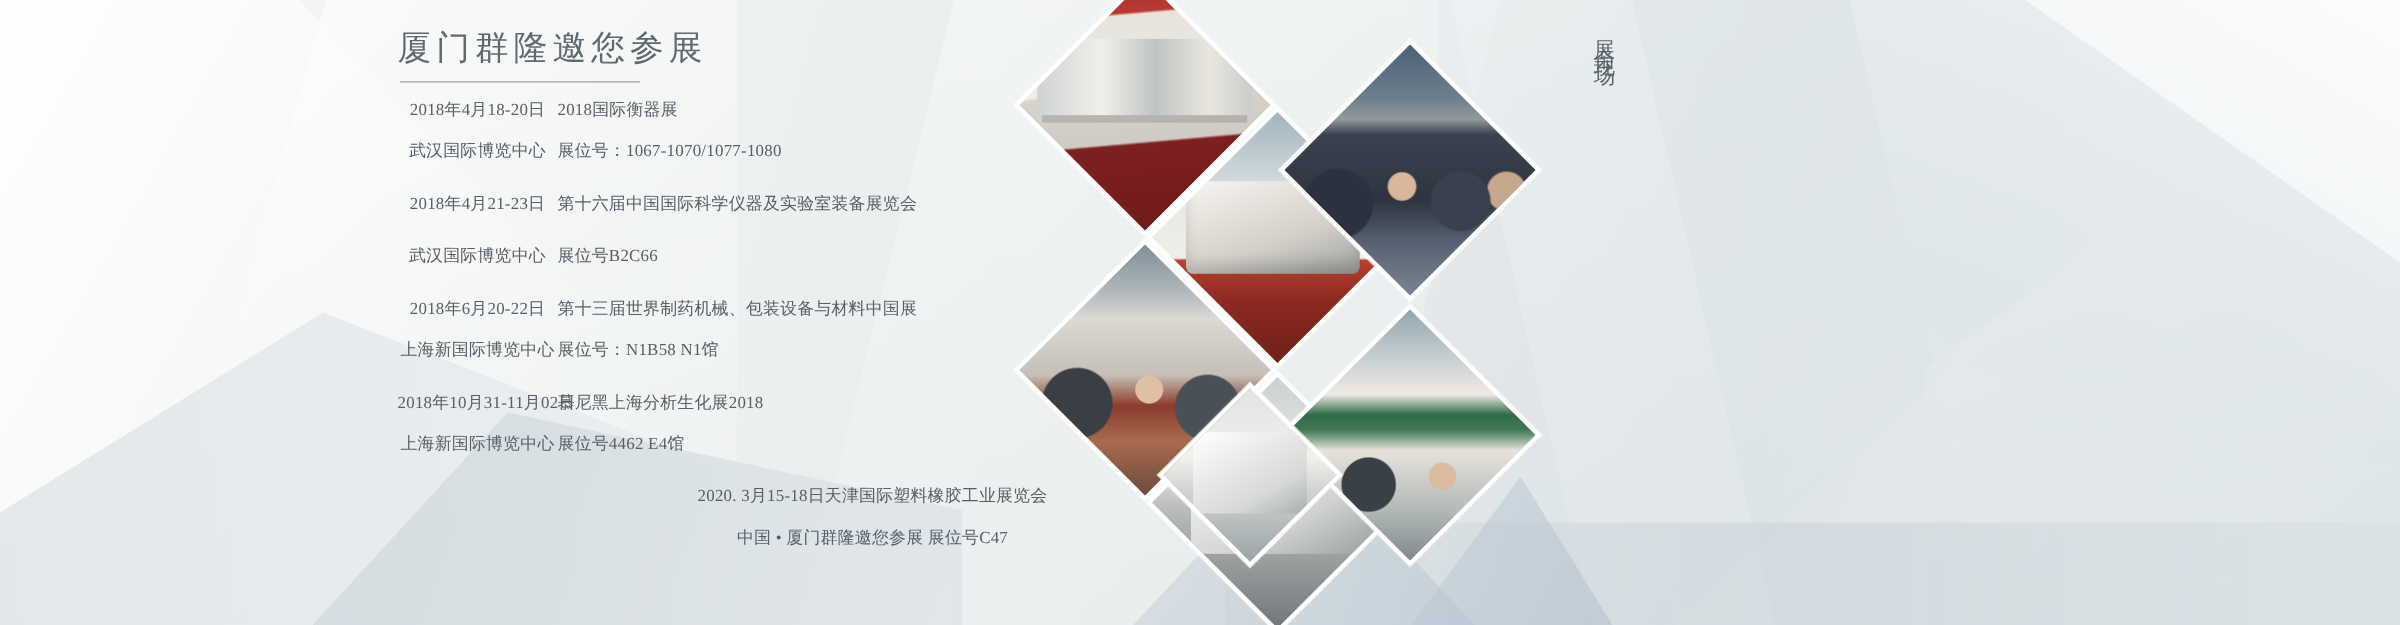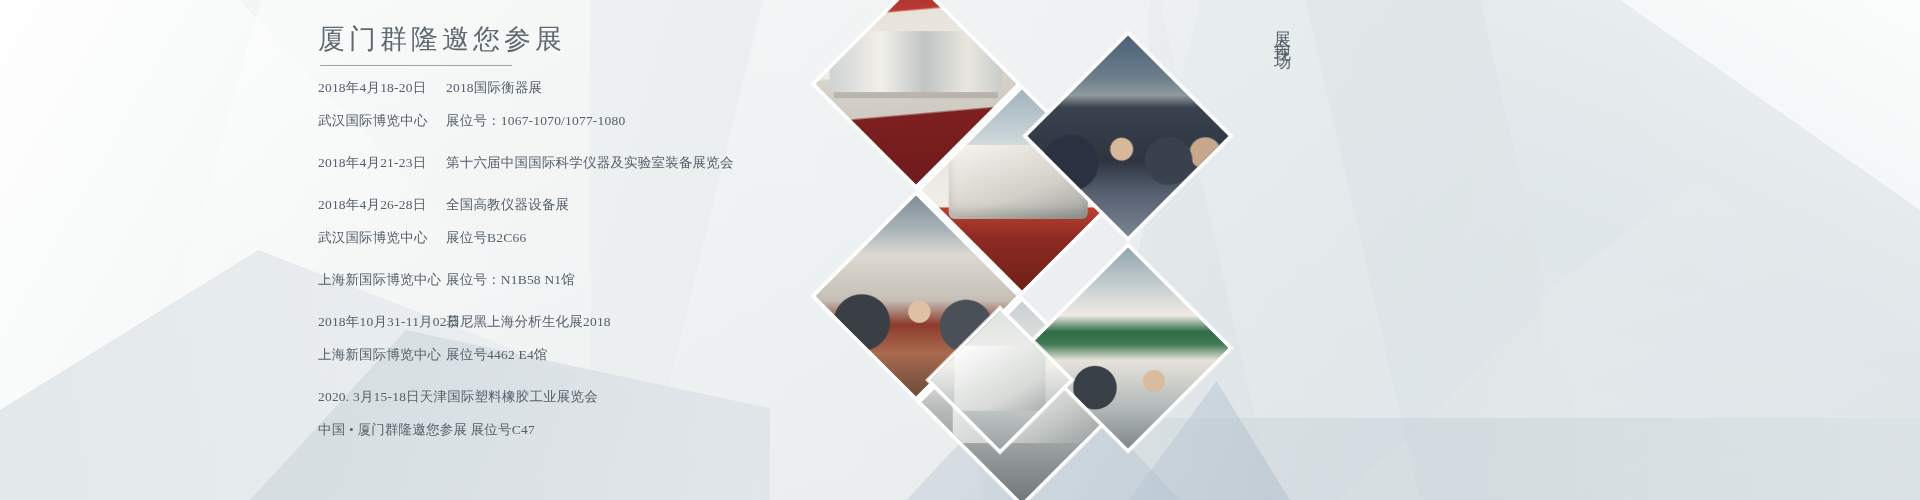--- a/index.html
+++ b/index.html
@@ -56,21 +56,21 @@
       background:linear-gradient(180deg,#ffffff 0%,#f3f6f6 100%);
       clip-path:polygon(0 0,56% 0,100% 100%,44% 100%);opacity:.35;}
 
   
   .panel{position:absolute;left:318px;top:22px;width:760px;}
   .headline{
     font-size:27px;color:#5f6a70;letter-spacing:4px;line-height:1.25;
     font-family:"DejaVu Serif","Liberation Serif",serif;font-weight:400;
   }
   .rule{width:192px;height:1px;background:#9aa3a8;margin:9px 0 12px 2px;}
-  .events{margin-top:2px;}
+  .events{margin-top:2px;text-align:center;}
   .event{margin-bottom:22px;}
   .event .row{
     display:flex;align-items:baseline;white-space:nowrap;
     font-size:13.5px;color:#55606a;line-height:20px;letter-spacing:.2px;
   }
   .event .row.r2{margin-top:13px;}
   .col-a{width:128px;flex:0 0 auto;}
   .col-b{flex:0 0 auto;}
   .single .row{display:block;}
   .single .col-a{width:auto;display:inline;}
@@ -184,31 +184,31 @@
       </div>
 
       <div class="event">
         <div class="row r1">
           <span class="col-a">2018年4月21-23日</span>
           <span class="col-b">第十六届中国国际科学仪器及实验室装备展览会</span>
         </div>
       </div>
 
       <div class="event">
-        <div class="row r1">
-          <span class="col-a">2018年4月26-28日</span>
-          <span class="col-b">全国高教仪器设备展</span>
-        </div>
         <div class="row r2">
           <span class="col-a">武汉国际博览中心</span>
           <span class="col-b">展位号B2C66</span>
         </div>
       </div>
 
       <div class="event">
+        <div class="row r1">
+          <span class="col-a">2018年6月20-22日</span>
+          <span class="col-b">第十三届世界制药机械、包装设备与材料中国展</span>
+        </div>
         <div class="row r2">
           <span class="col-a">上海新国际博览中心</span>
           <span class="col-b">展位号：N1B58 N1馆</span>
         </div>
       </div>
 
       <div class="event">
         <div class="row r1">
           <span class="col-a">2018年10月31-11月02日</span>
           <span class="col-b">慕尼黑上海分析生化展2018</span>

